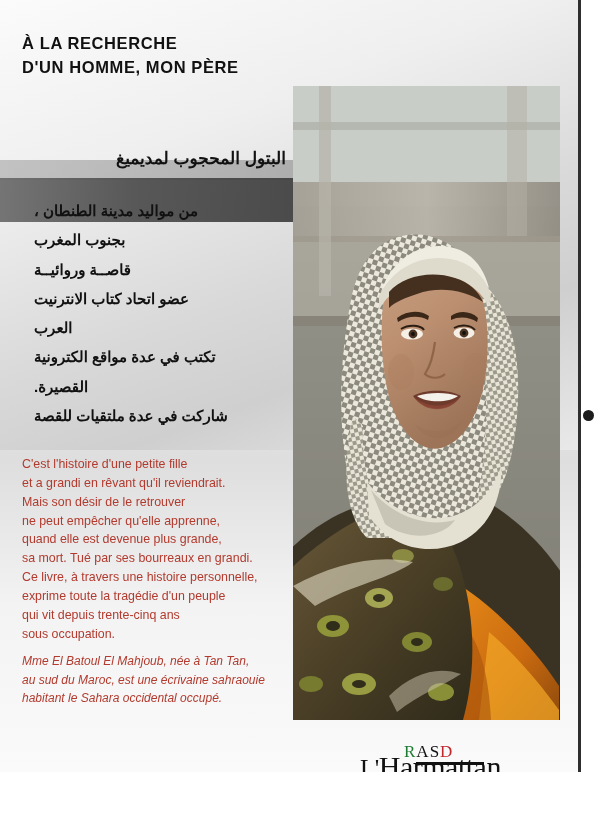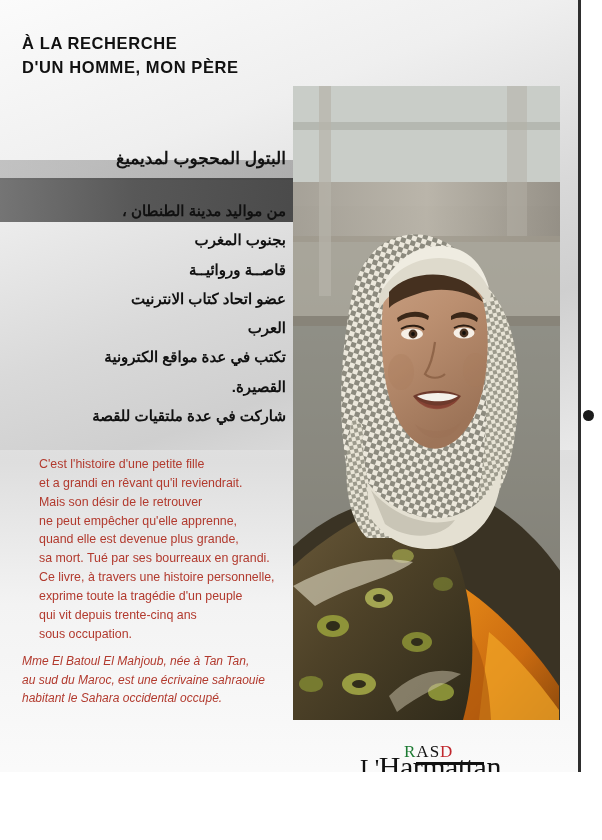--- a/index.html
+++ b/index.html
@@ -105,39 +105,38 @@
     font-weight: bold;
     font-size: 17px;
     direction: rtl;
     line-height: 1.5;
   }
   .blurb-ar {
     position: absolute;
     right: 292px;
     top: 196px;
     width: 252px;
-    text-align: right;
+    text-align: left;
     direction: rtl;
     color: #111111;
     font-weight: bold;
     font-size: 15px;
     line-height: 1.95;
   }
   .blurb-ar .l {
     display: block;
   }
   .blurb-fr {
     position: absolute;
     left: 22px;
     top: 455px;
     width: 265px;
     color: #b23a2e;
     font-size: 12.4px;
     line-height: 1.52;
-    margin-left: 17px;
   }
   .blurb-fr .l {
     display: block;
     white-space: nowrap;
   }
   .bio-fr {
     position: absolute;
     left: 22px;
     top: 652px;
     width: 270px;

